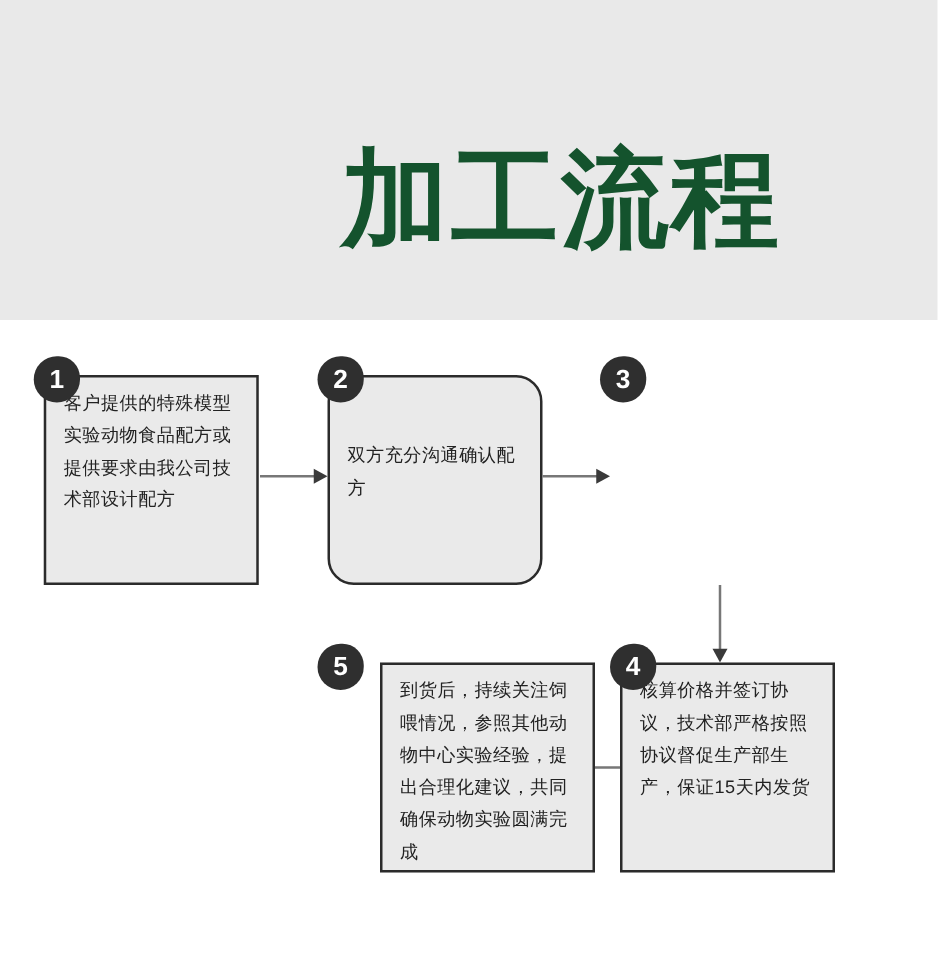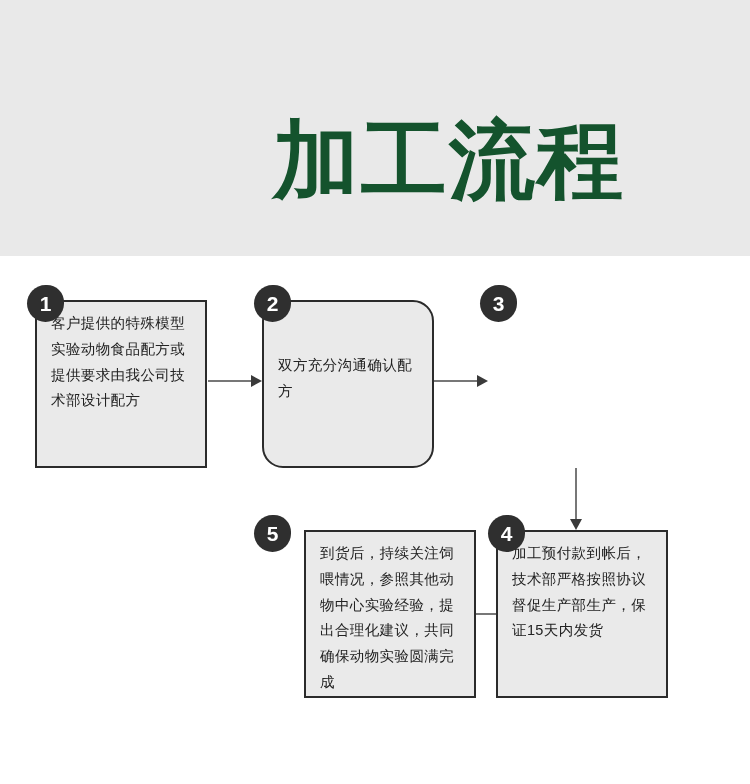--- a/index.html
+++ b/index.html
@@ -210,21 +210,21 @@
 
   <div class="badge" id="badge3">3</div>
 
   <div class="arrow arrow-v" id="arrow34">
     <div class="arrow-line-v"></div>
     <div class="arrow-head-down"></div>
   </div>
 
   <div class="badge" id="badge4">4</div>
   <div class="step" id="step4">
-    <span class="step-text">加工预付款到帐后，技术部严格按照协议督促生产部生产，保证15天内发货</span>
+    <span class="step-text">核算价格并签订协议，技术部严格按照协议督促生产部生产，保证15天内发货</span>
   </div>
 
   <div class="arrow arrow-h" id="arrow45">
     <div class="arrow-line-h"></div>
     <div class="arrow-head-left"></div>
   </div>
 
   <div class="badge" id="badge5">5</div>
   <div class="step" id="step5">
     <span class="step-text">到货后，持续关注饲喂情况，参照其他动物中心实验经验，提出合理化建议，共同确保动物实验圆满完成</span>

